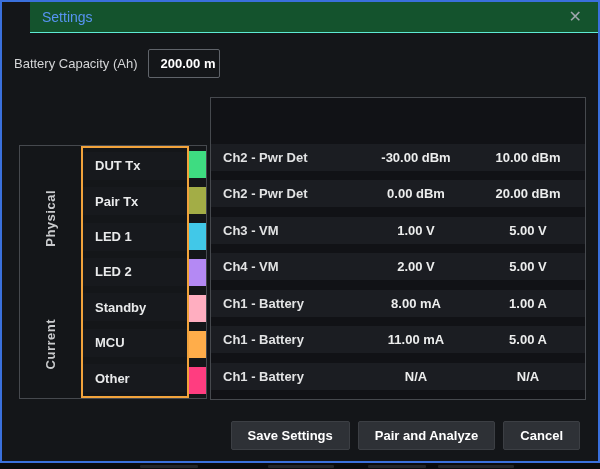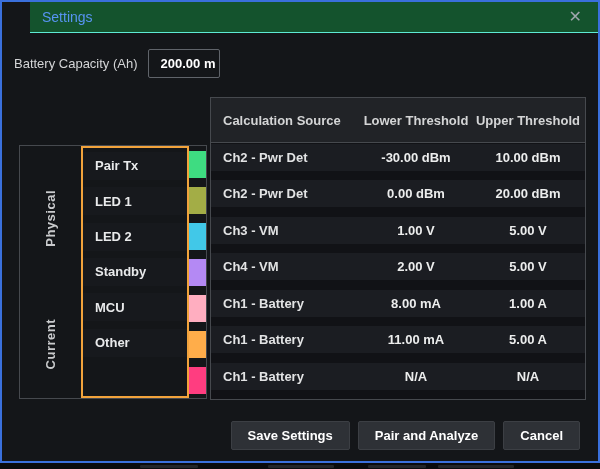--- a/index.html
+++ b/index.html
@@ -73,25 +73,20 @@
       <span class="title">Settings</span>
       <span class="close-btn">✕</span>
     </div>
 
     <div class="battery-row">
       <span class="battery-label">Battery Capacity (Ah)</span>
       <input class="battery-input" type="text" value="200.00 m" style="">
     </div>
 
     <div class="table-box">
-      <div class="thead">
-        <span class="th first">Calculation Source</span>
-        <span class="th">Lower Threshold</span>
-        <span class="th">Upper Threshold</span>
-      </div>
       <div class="tbody">
         <div class="trow">
             <div class="band">
           <span class="td first">Ch2 - Pwr Det</span>
           <span class="td">-30.00 dBm</span>
           <span class="td">10.00 dBm</span>
         </div>
           </div>
         <div class="trow">
             <div class="band">
@@ -141,20 +136,23 @@
     <div class="left-box">
       <div class="group-col">
         <div class="group-cell">
           <span class="vlabel">Physical</span>
         </div>
         <div class="group-cell">
           <span class="vlabel">Current</span>
         </div>
       </div>
       <div class="labels-col">
+        <div class="lrow">
+            <div class="lband">DUT Tx</div>
+          </div>
         <div class="lrow">
             <div class="lband">Pair Tx</div>
           </div>
         <div class="lrow">
             <div class="lband">LED 1</div>
           </div>
         <div class="lrow">
             <div class="lband">LED 2</div>
           </div>
         <div class="lrow">

